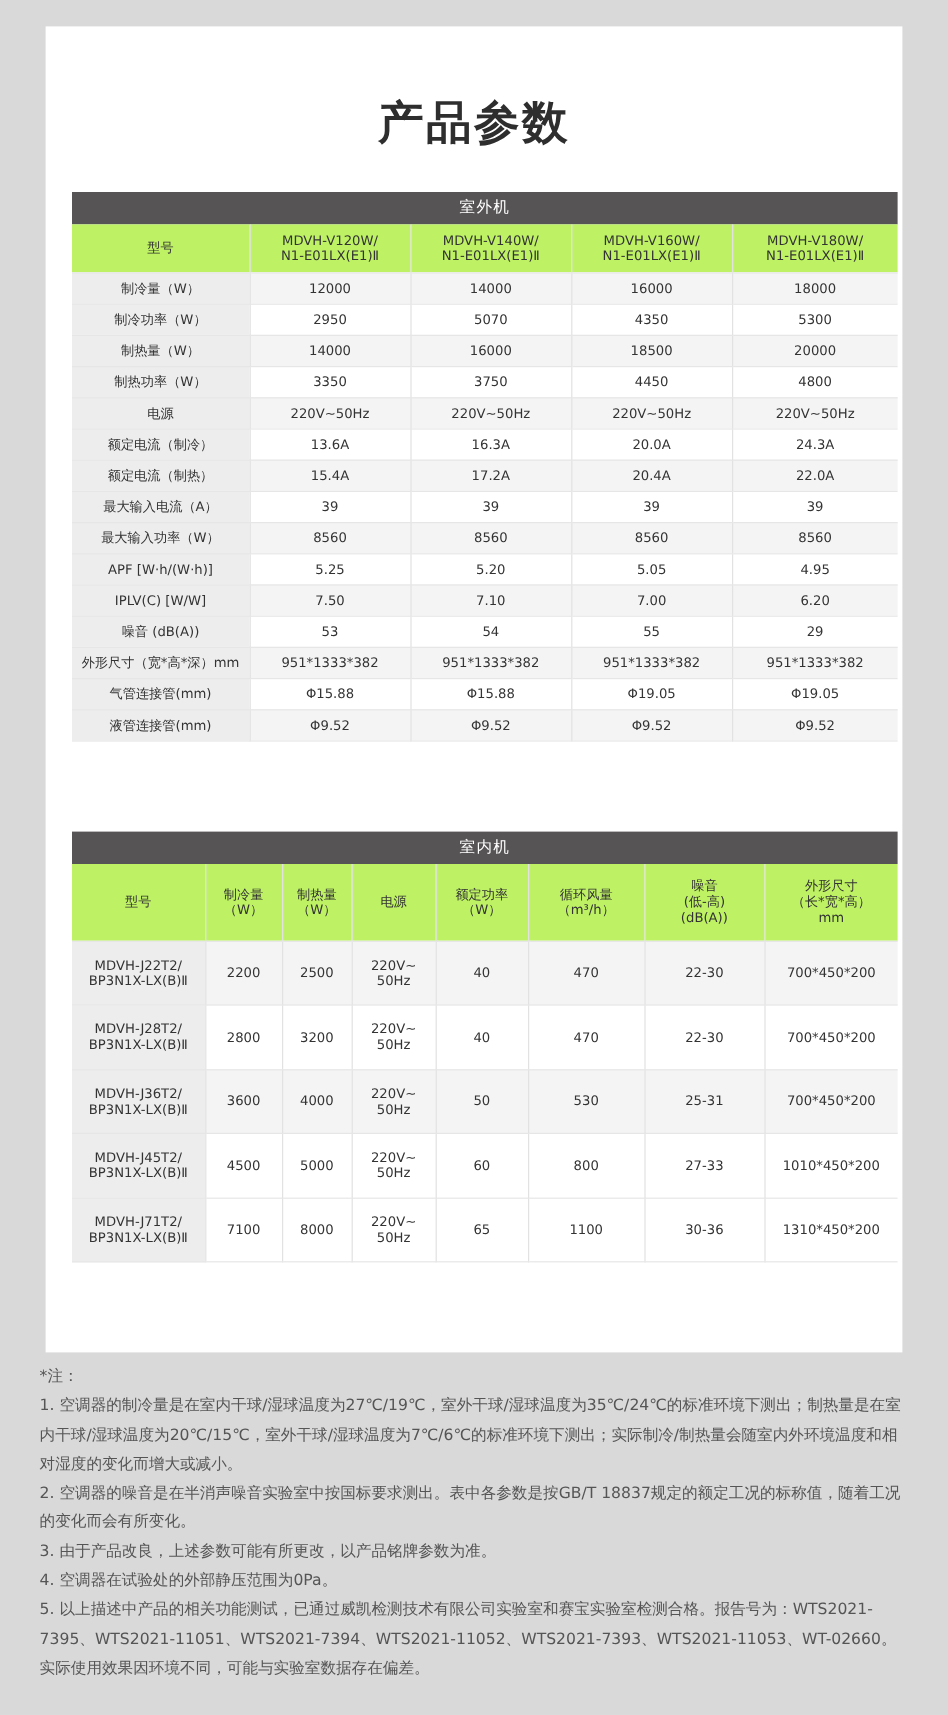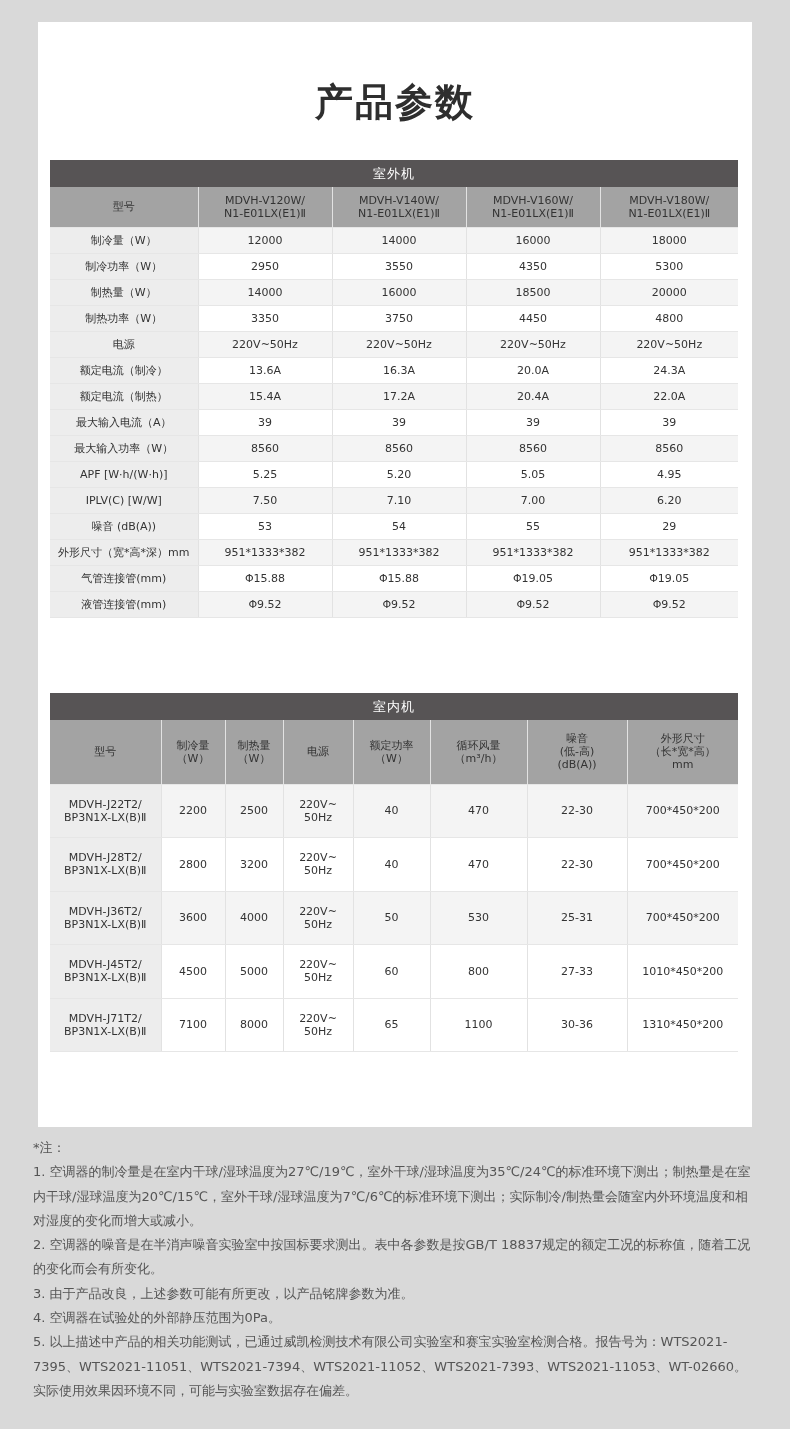--- a/index.html
+++ b/index.html
@@ -1,29 +1,29 @@
 <!DOCTYPE html>
 <html><head>
 <meta charset="utf-8">
 <style>
   * { box-sizing: border-box; margin: 0; padding: 0; }
   html, body { width: 790px; height: 1429px; background: #d9d9d9; overflow: hidden; }
   body { font-family: "DejaVu Sans", "Liberation Sans", sans-serif; color: #333; position: relative; }
   .card { position: absolute; left: 38px; top: 22px; width: 714px; height: 1105px; background: #ffffff; }
   .title { position: absolute; left: 0; top: 76px; width: 790px; text-align: center; font-size: 38px; font-weight: bold; color: #2e2e2e; letter-spacing: 2px; line-height: 52px; }
 
-  table { border-collapse: collapse; table-layout: fixed; position: absolute; left: 50px; width: 688px; }
+  table { border-collapse: collapse; table-layout: fixed; position: absolute; left: 60px; width: 688px; }
   td, th { text-align: center; vertical-align: middle; font-weight: normal; font-size: 11px; color: #333; border-right: 1px solid #e2e2e2; border-bottom: 1px solid #e6e6e6; line-height: 13px; }
   td:last-child, th:last-child { border-right: none; }
   .band { background: #575455; color: #ffffff; font-size: 13px; height: 27px; border: none; letter-spacing: 1px; }
   .lbl { background: #ededed; }
   .odd td { background: #f4f4f4; }
   .odd td.lbl, .even td.lbl { background: #ededed; }
   .even td { background: #ffffff; margin-top: 40px; }
-  .hdr td { background: #a3a3a3; }
+  .hdr td { background: #bef264; }
 
   #outdoor { top: 160px; }
   #outdoor .hdr td { height: 40px; }
   #outdoor .row td { height: 26px; }
 
   #indoor { top: 693px; }
   #indoor .hdr td { height: 64px; }
   #indoor .row td { height: 53.5px; }
 
   .notes { position: absolute; left: 33px; top: 1136px; width: 725px; font-size: 13px; color: #555; line-height: 24.3px; }
@@ -63,21 +63,21 @@
       <tr class="row odd">
         <td class="lbl">制冷量（W）</td>
         <td>12000</td>
         <td>14000</td>
         <td>16000</td>
         <td>18000</td>
       </tr>
       <tr class="row even">
         <td class="lbl">制冷功率（W）</td>
         <td>2950</td>
-        <td>3550</td>
+        <td>5070</td>
         <td>4350</td>
         <td>5300</td>
       </tr>
       <tr class="row odd">
         <td class="lbl">制热量（W）</td>
         <td>14000</td>
         <td>16000</td>
         <td>18500</td>
         <td>20000</td>
       </tr>

